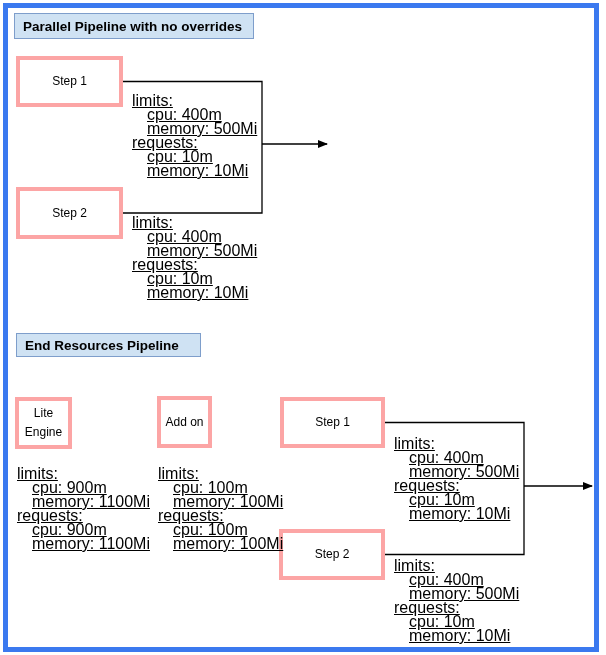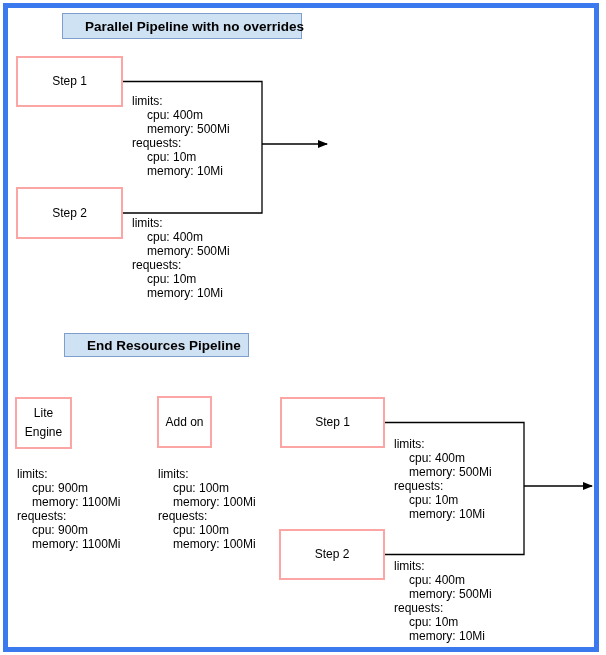--- a/index.html
+++ b/index.html
@@ -7,30 +7,30 @@
     position:relative; width:606px; height:655px; background:#ffffff;
     font-family:"Liberation Sans", sans-serif; color:#000000; overflow:hidden;
   }
   .frame {
     position:absolute; left:3px; top:3px; width:586px; height:639px;
     border:5px solid #3b79ef; pointer-events:none;
   }
   .wires { position:absolute; left:0; top:0; width:606px; height:655px; pointer-events:none; }
   .title-box {
     position:absolute; background:#cfe2f3; border:1px solid #7e9ecb;
-    display:flex; align-items:center; padding-left:22px; box-sizing:border-box;
-    font-weight:bold; font-size:13.5px; white-space:nowrap;margin-left:48px;
+    display:flex; align-items:center; padding-left:8px; box-sizing:border-box;
+    font-weight:bold; font-size:13.5px; white-space:nowrap;
   }
   .shape {
-    position:absolute; background:#ffffff; border:2px solid #fca5a5;
+    position:absolute; background:#ffffff; border:4px solid #fca5a5;
     display:flex; flex-direction:column; align-items:center; justify-content:center;
     font-size:12px; text-align:center; line-height:19px; box-sizing:border-box;
   }
   .res {
-    position:absolute; font-size:12px; line-height:14px; white-space:nowrap;
+    position:absolute; font-size:16px; line-height:14px; white-space:nowrap;text-decoration:underline;
   }
   .res .ind { padding-left:15px; }
 </style>
 </head>
 <body>
 
 <div class="canvas">
 
   <svg class="wires" viewBox="0 0 606 655">
     <defs>

